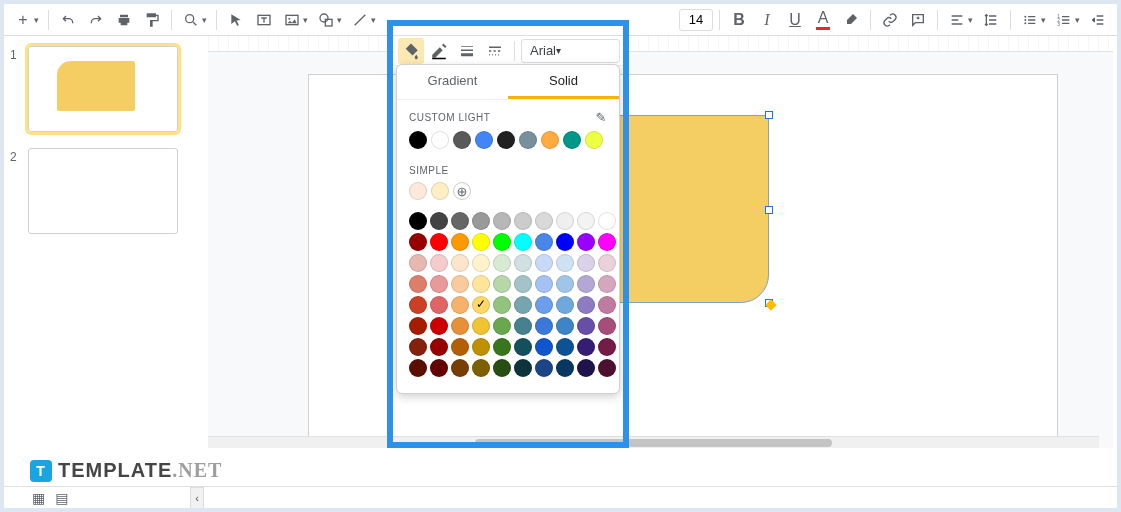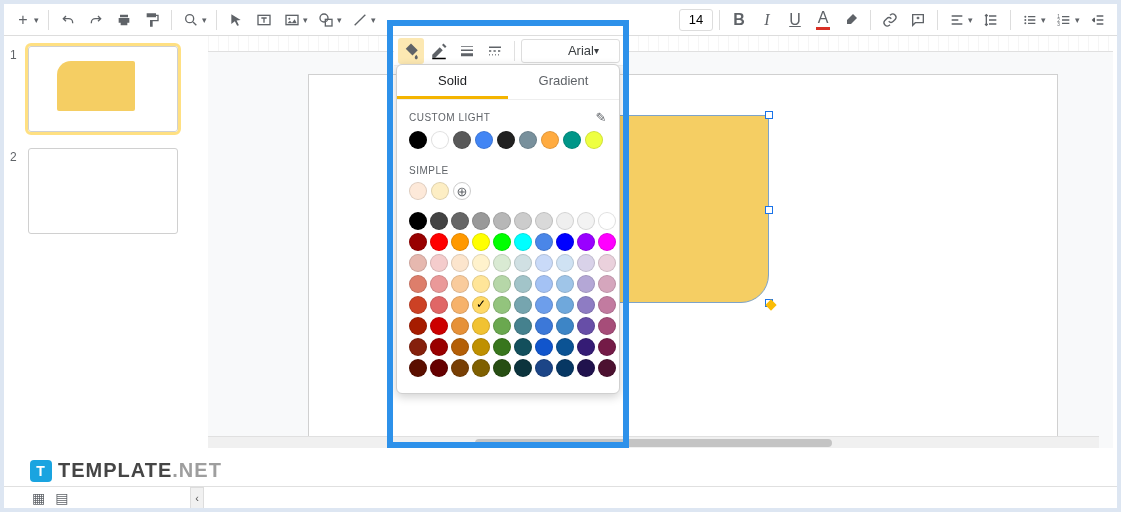--- a/index.html
+++ b/index.html
@@ -20,27 +20,27 @@
   .thumb-shape { position: absolute; left: 28px; top: 14px; width: 78px; height: 50px; background: #f5ce63; border-radius: 14px 2px 2px 2px; }
   .canvas-area { position: absolute; top: 48px; left: 204px; right: 4px; bottom: 60px; background: #f8f9fa; overflow: hidden; }
   .canvas-inner { position: absolute; left: 100px; top: 22px; width: 750px; height: 370px; background: #fff; border: 1px solid #d0d0d0; }
   .shape-sel { position: absolute; left: 120px; top: 40px; width: 340px; height: 188px; background: #f5ce63; border: 1px solid #7da3c9; border-radius: 28px 4px 28px 4px; }
   .sel-handle { position: absolute; width: 8px; height: 8px; background: #fff; border: 1px solid #1a73e8; }
   .sel-handle.rot { border-radius: 50%; background: #1a73e8; }
   .notes-bar { position: absolute; left: 204px; right: 4px; bottom: 22px; height: 38px; border-top: 1px solid #ddd; background: #fff; display: flex; align-items: center; padding: 0 12px; color: #888; font-size: 14px; }
   .status-bar { position: absolute; left: 0; right: 0; bottom: 0; height: 22px; border-top: 1px solid #e0e0e0; background: #fff; display: flex; align-items: center; }
   .watermark { position: absolute; left: 26px; bottom: 26px; font-size: 20px; font-weight: 700; letter-spacing: 1px; color: #454545; display:flex; align-items:center; gap:6px; }
   .watermark .logo { width:22px; height:22px; background:#1aa4e0; border-radius:4px; color:#fff; display:flex; align-items:center; justify-content:center; font-size:14px; font-weight:700; }
-  .watermark .net { color: #9e9e9e; }
+  .watermark .net { color: #9e9e9e; font-family: Liberation Serif, serif; }
   
   .highlight-box { position: absolute; top: 16px; left: 383px; width: 242px; height: 428px; border: 6px solid #2d91ea; background: transparent; pointer-events: none; z-index: 50; }
   .fill-row { position: absolute; top: 32px; left: 390px; width: 230px; height: 30px; background: #fff; display: flex; align-items: center; gap: 2px; padding: 0 4px; z-index: 40; border-bottom: 1px solid #eee;}
   .fill-btn { width: 26px; height: 26px; display:flex; align-items:center; justify-content:center; border-radius:3px; position:relative; }
   .fill-btn.active { background: #fce8b2; }
-  .fontsel { flex:1; height:24px; border:1px solid #ddd; border-radius:3px; display:flex; align-items:center; justify-content:flex-end; padding:0 20px; font-size:13px; color:#3c4043; }
+  .fontsel { flex:1; height:24px; border:1px solid #ddd; border-radius:3px; display:flex; align-items:center; justify-content:flex-start; padding:0 8px; font-size:13px; color:#3c4043; }
   
   .popup { position: absolute; top: 60px; left: 392px; width: 224px; background: #fff; border: 1px solid #d0d0d0; border-radius: 6px; box-shadow: 0 3px 10px rgba(0,0,0,0.18); z-index: 45; padding-bottom: 10px; }
   .tabrow { display:flex; border-bottom:1px solid #eee; }
   .tab { flex:1; text-align:center; padding:8px 0; font-size:13px; color:#5f6368; cursor:pointer; }
   .tab.active { color:#202124; border-bottom: 3px solid #f4b400; font-weight: 500; }
   .sect-label { font-size: 10px; letter-spacing: 0.5px; color: #5f6368; padding: 10px 12px 4px; display:flex; justify-content:space-between; align-items:center; }
   .swatch-row { display:flex; flex-wrap:wrap; gap:4px; padding: 2px 12px 6px; }
   .sw { width:18px; height:18px; border-radius:50%; cursor:pointer; border:1px solid rgba(0,0,0,0.12); position:relative; }
   .sw.selected::after { content:"✓"; position:absolute; top:0; left:3px; font-size:12px; color:#000; }
   .grid { display:grid; grid-template-columns: repeat(10, 18px); gap:3px; padding: 6px 12px; }
@@ -252,22 +252,22 @@
     </div>
     <div style="width:1px; height:20px; background:#e0e0e0; margin:0 4px;"></div>
     <div class="fontsel">
       <span>Arial</span>
       <span style="font-size:10px;">▾</span>
     </div>
   </div>
 
   <div class="popup">
     <div class="tabrow">
+      <div class="tab">Gradient</div>
       <div class="tab active">Solid</div>
-      <div class="tab">Gradient</div>
     </div>
     <div class="sect-label">
       <span>CUSTOM LIGHT</span>
       <span class="pencil-icon">✎</span>
     </div>
     <div class="swatch-row" id="theme-row">
         <div class="sw" style="background: rgb(0, 0, 0);"></div>
         <div class="sw" style="background: rgb(255, 255, 255);"></div>
         <div class="sw" style="background: rgb(89, 89, 89);"></div>
         <div class="sw" style="background: rgb(66, 133, 244);"></div>

